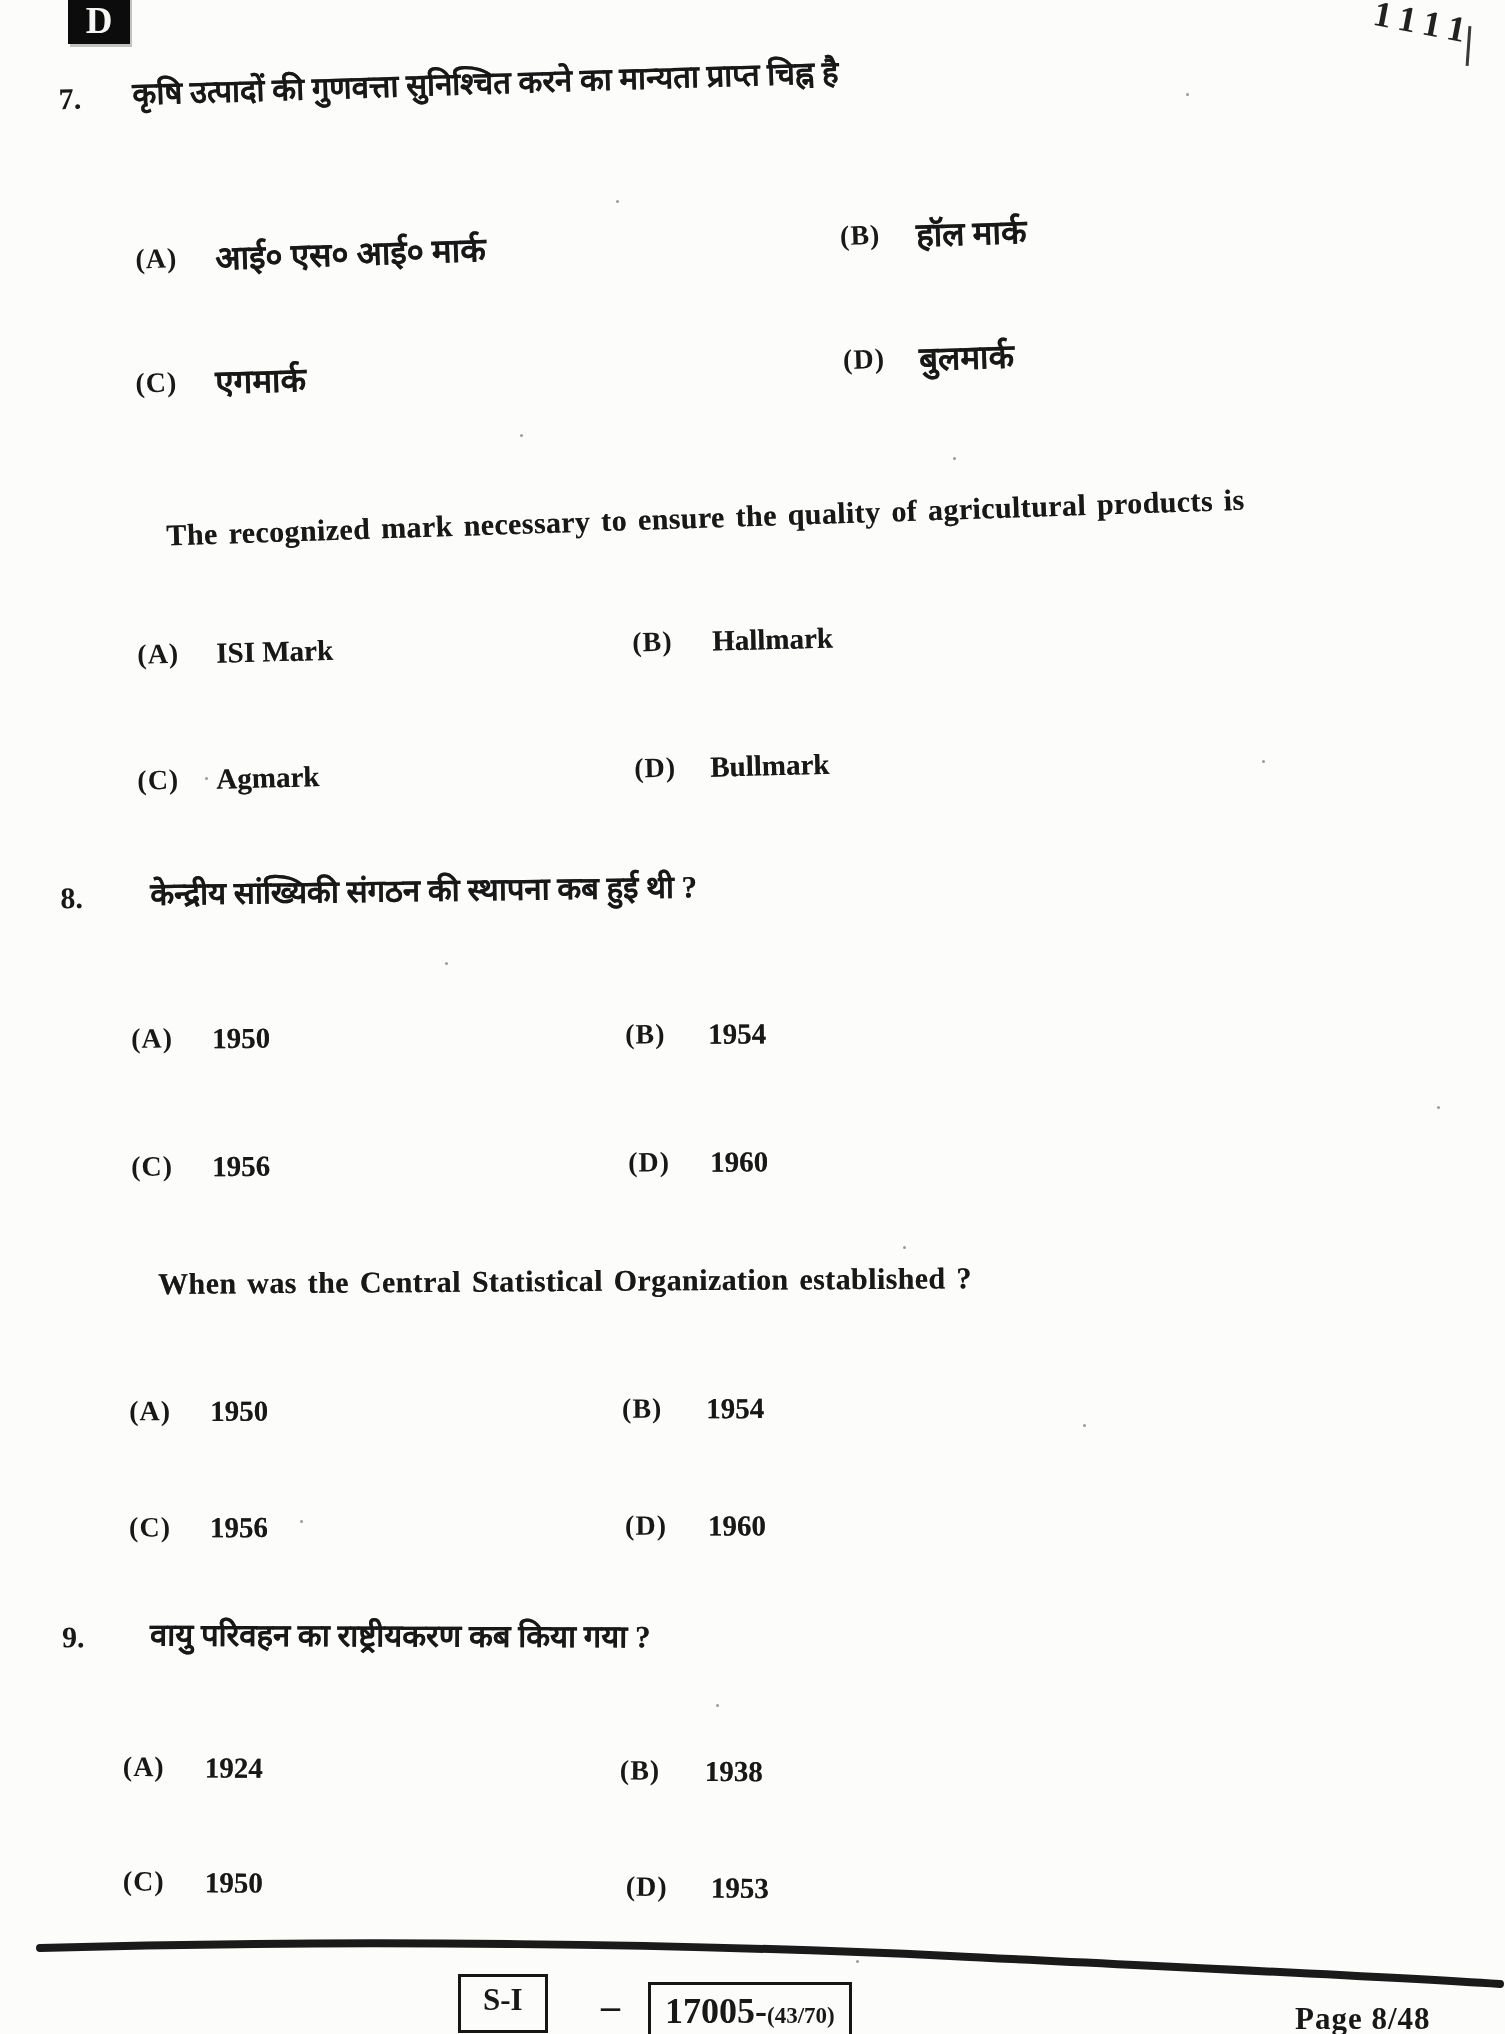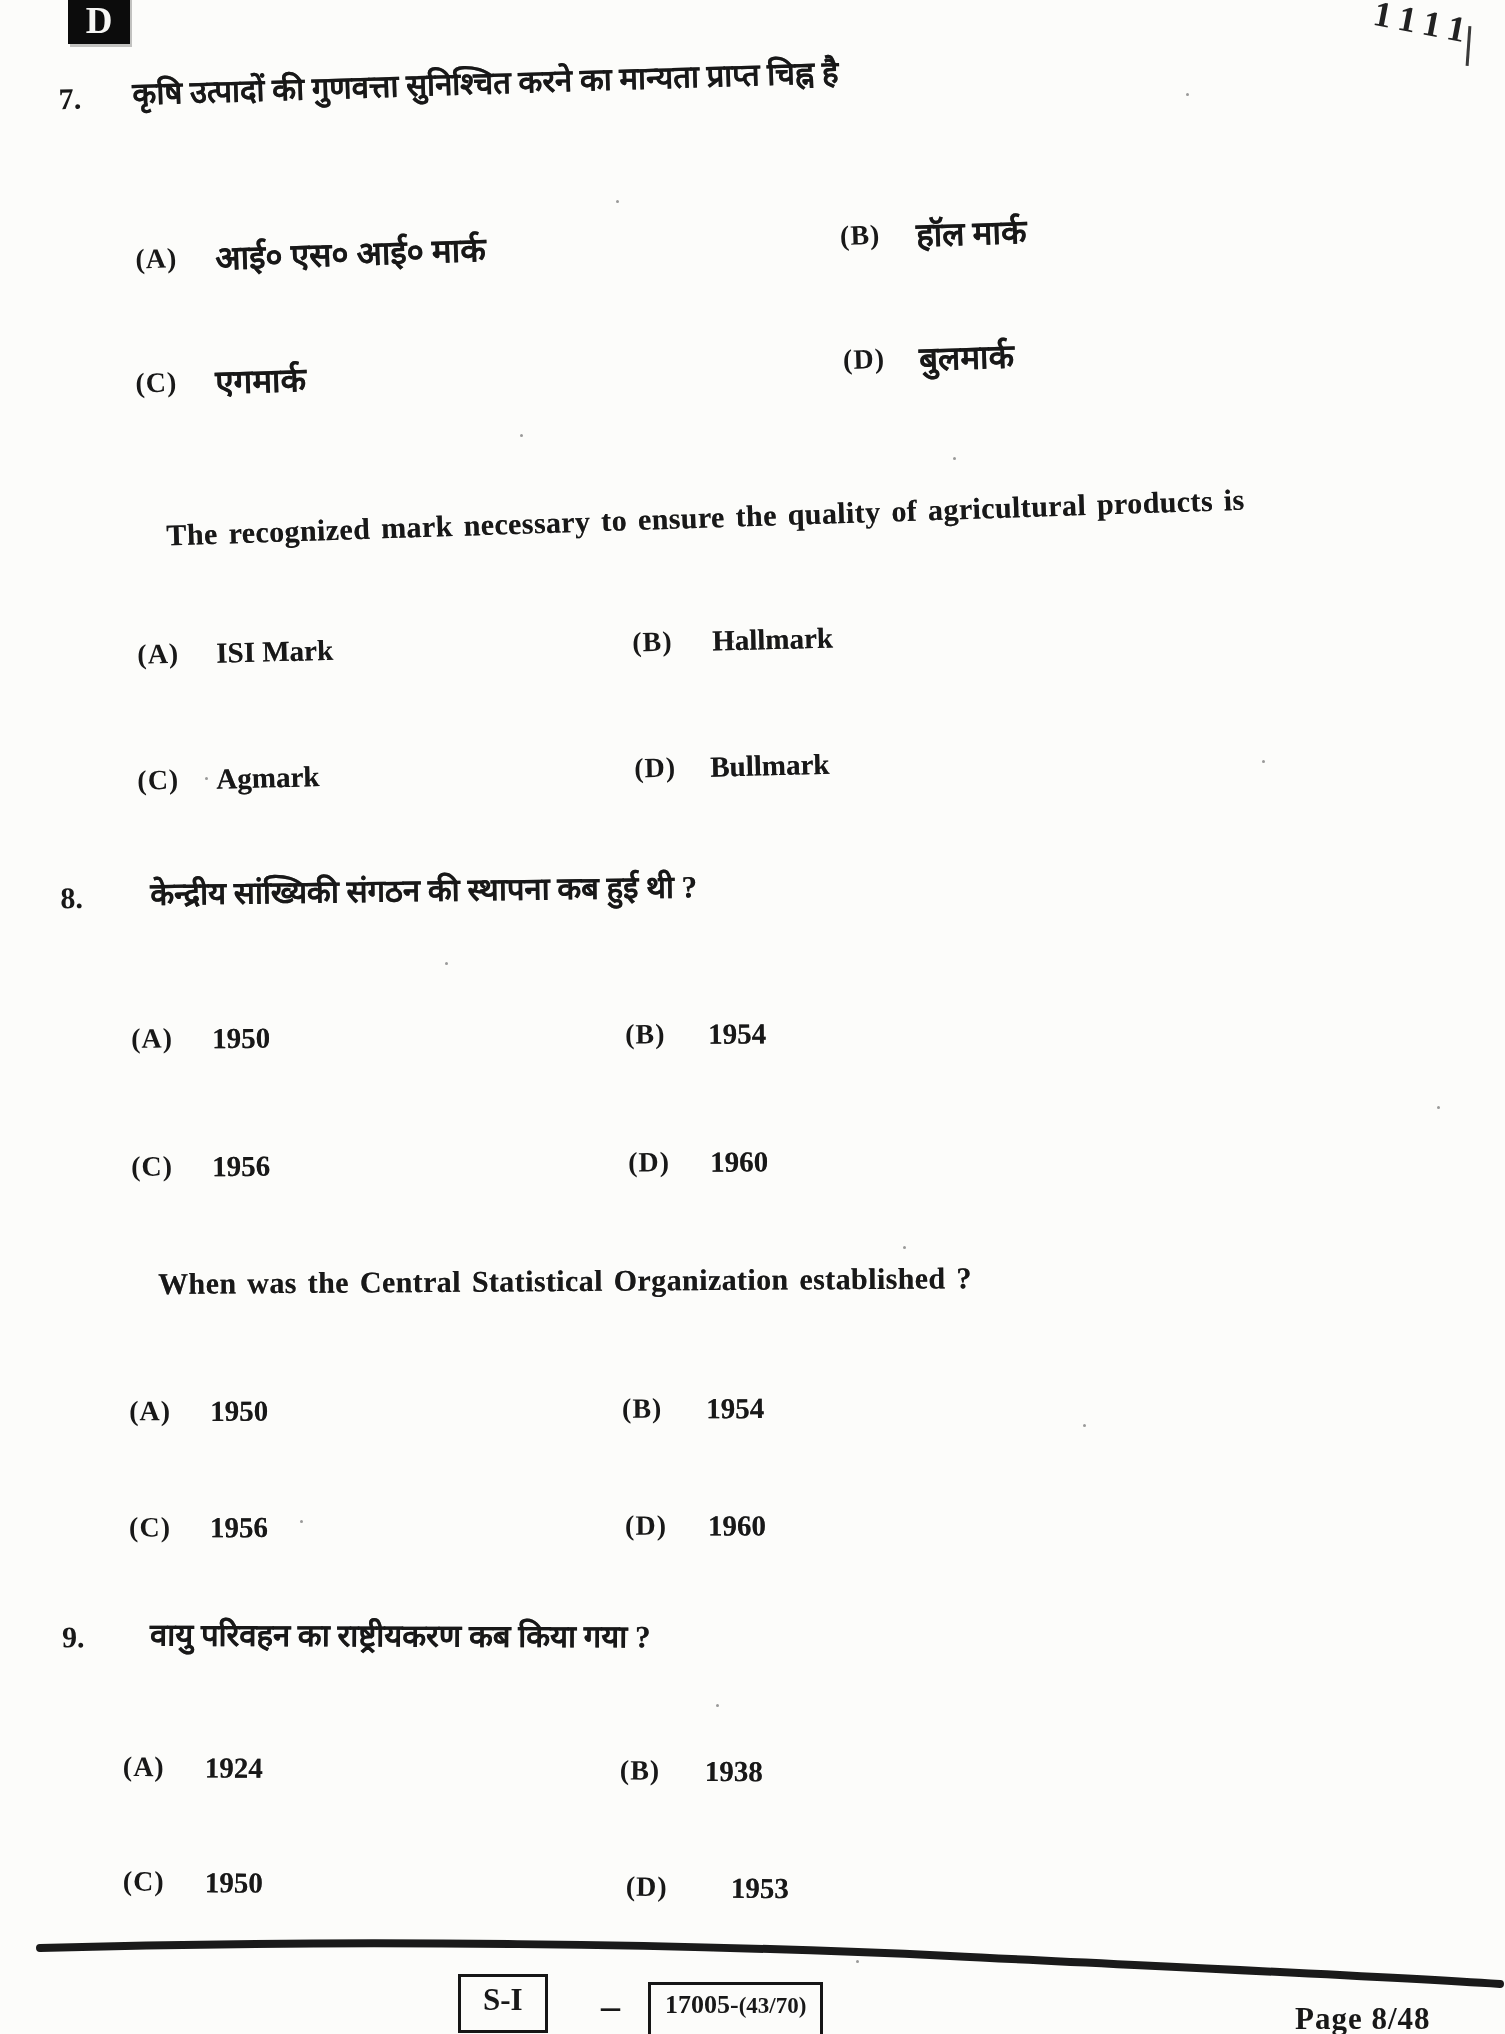--- a/index.html
+++ b/index.html
@@ -37,21 +37,21 @@
       821px 906px 0 #4a4a4a,-316px 1320px 0 #4a4a4a,240px 1760px 0 #4a4a4a,
       -96px 234px 0 #4a4a4a,646px 560px 0 #4a4a4a;
   }
   .footer-rule-svg{position:absolute;left:0;top:1938px;}
   .code-box{
     position:absolute;border:3px solid #161616;background:transparent;
     white-space:nowrap;text-align:center;
   }
   .setcode{left:458px;top:1974px;padding:5px 22px 12px;font-size:31px;font-weight:600;}
   .papercode{left:648px;top:1982px;padding:5px 14px 14px;}
-  .papercode .main{font-size:26px;font-weight:700;margin-top:32px;}
+  .papercode .main{font-size:36px;font-weight:700;margin-top:32px;}
   .papercode .sub{font-size:23px;font-weight:700;}
   .dash{position:absolute;left:601px;top:1984px;font-size:38px;font-weight:700;}
   .pagenum{position:absolute;left:1295px;top:2001px;font-size:31px;font-weight:700;letter-spacing:1px;}
 </style>
 </head>
 <body>
 
 <div class="booklet-box">
   <span>D</span>
 </div>
@@ -144,21 +144,21 @@
   <span class="lab" style="left:123px">(A)</span>
   <span class="opt en" style="left:205px">1924</span>
   <span class="lab" style="left:620px">(B)</span>
   <span class="opt en" style="left:705px">1938</span>
 </div>
 
 <div class="row" style="top:1864px;transform:rotate(0.6deg)">
   <span class="lab" style="left:123px">(C)</span>
   <span class="opt en" style="left:205px">1950</span>
   <span class="lab" style="left:626px">(D)</span>
-  <span class="opt en" style="left:731px">1953</span>
+  <span class="opt en" style="left:711px">1953</span>
 </div>
 
 <svg class="footer-rule-svg" width="1505" height="64">
   <path d="M40,10 C350,1 700,6 950,18 C1150,28 1360,37 1500,46" stroke="#1a1a1a" stroke-width="8" fill="none" stroke-linecap="round"></path>
 </svg>
 
 <div class="code-box setcode">
   <span>S-I</span>
 </div>
 

